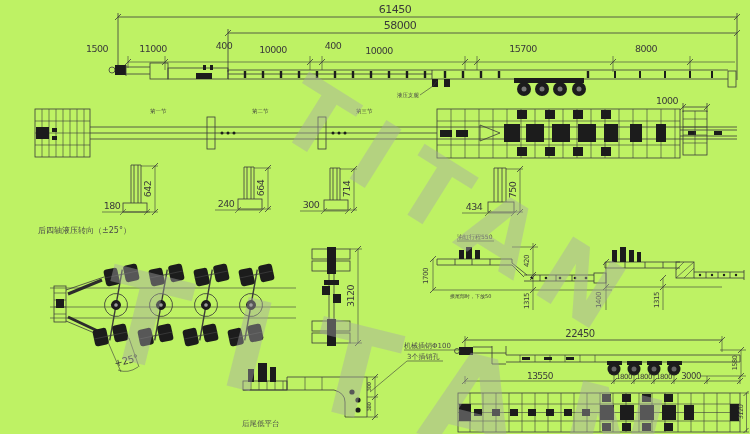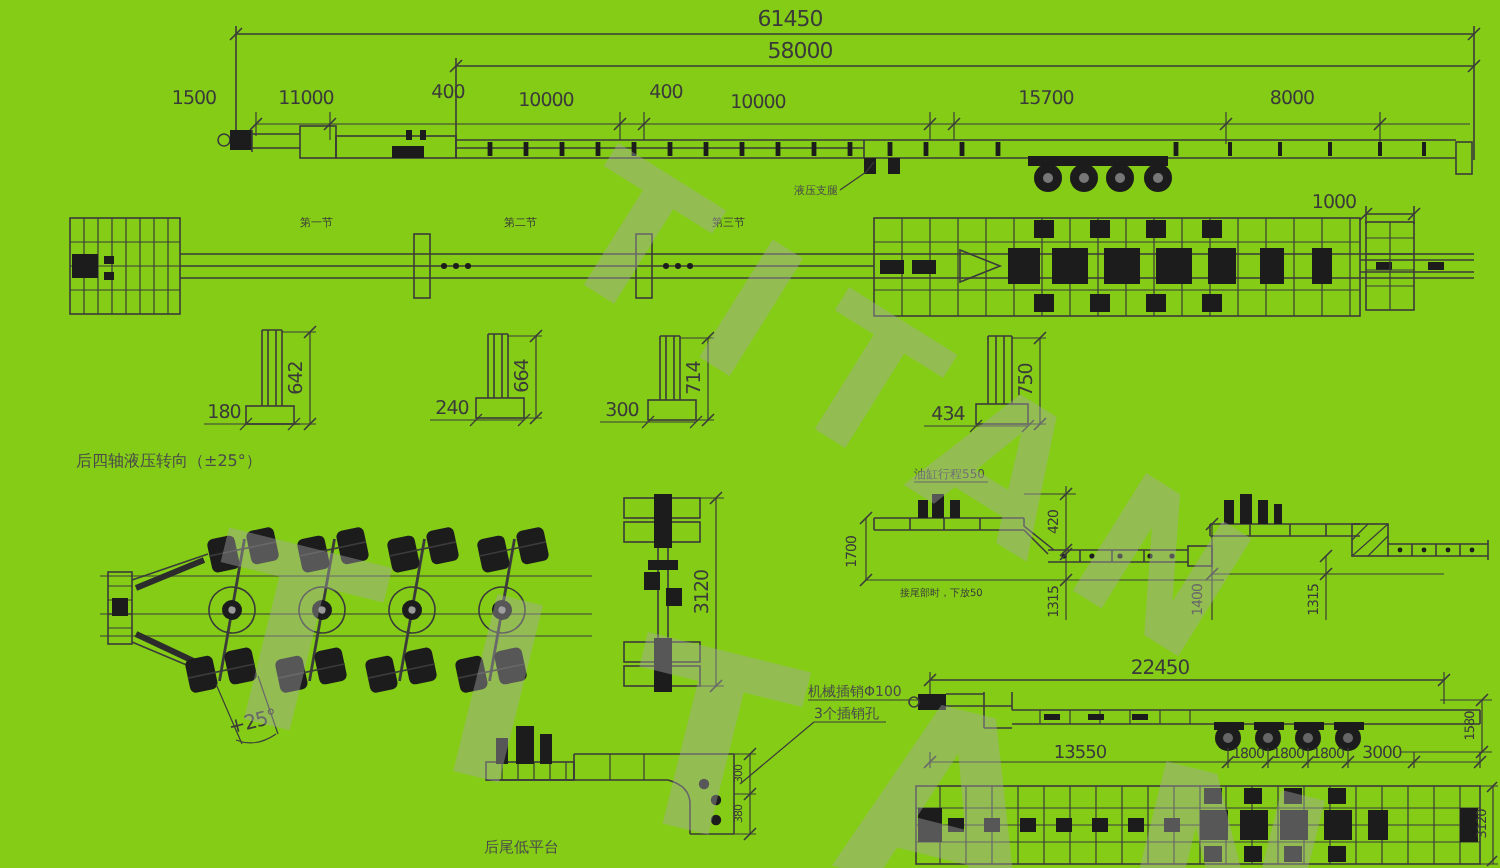--- a/index.html
+++ b/index.html
@@ -1,16 +1,16 @@
 <!DOCTYPE html>
 <html><head>
 <meta charset="utf-8">
 <style>
   html,body{margin:0;padding:0;background:#ffffff;}
-  #sheet{position:relative;width:750px;height:434px;background:#84cc16;overflow:hidden;}
+  #sheet{position:relative;width:750px;height:434px;background:#bef264;overflow:hidden;}
   svg{display:block;}
   .ln{fill:none;stroke:#3b3b3b;stroke-width:0.8;}
   .ln2{stroke-width:1.4;}
   .lnt{stroke-width:0.6;}
   .blk{fill:#1c1c1c;stroke:none;}
   text{font-family:"DejaVu Sans","Liberation Sans",sans-serif;fill:#3a3a3a;}
   .dim{text-anchor:middle;letter-spacing:-0.5px;}
   .cjk{fill:#4a4a4a;}
   .wm{font-weight:bold;fill:#a8a8a8;opacity:0.42;font-family:"DejaVu Sans",sans-serif;}
 </style>

